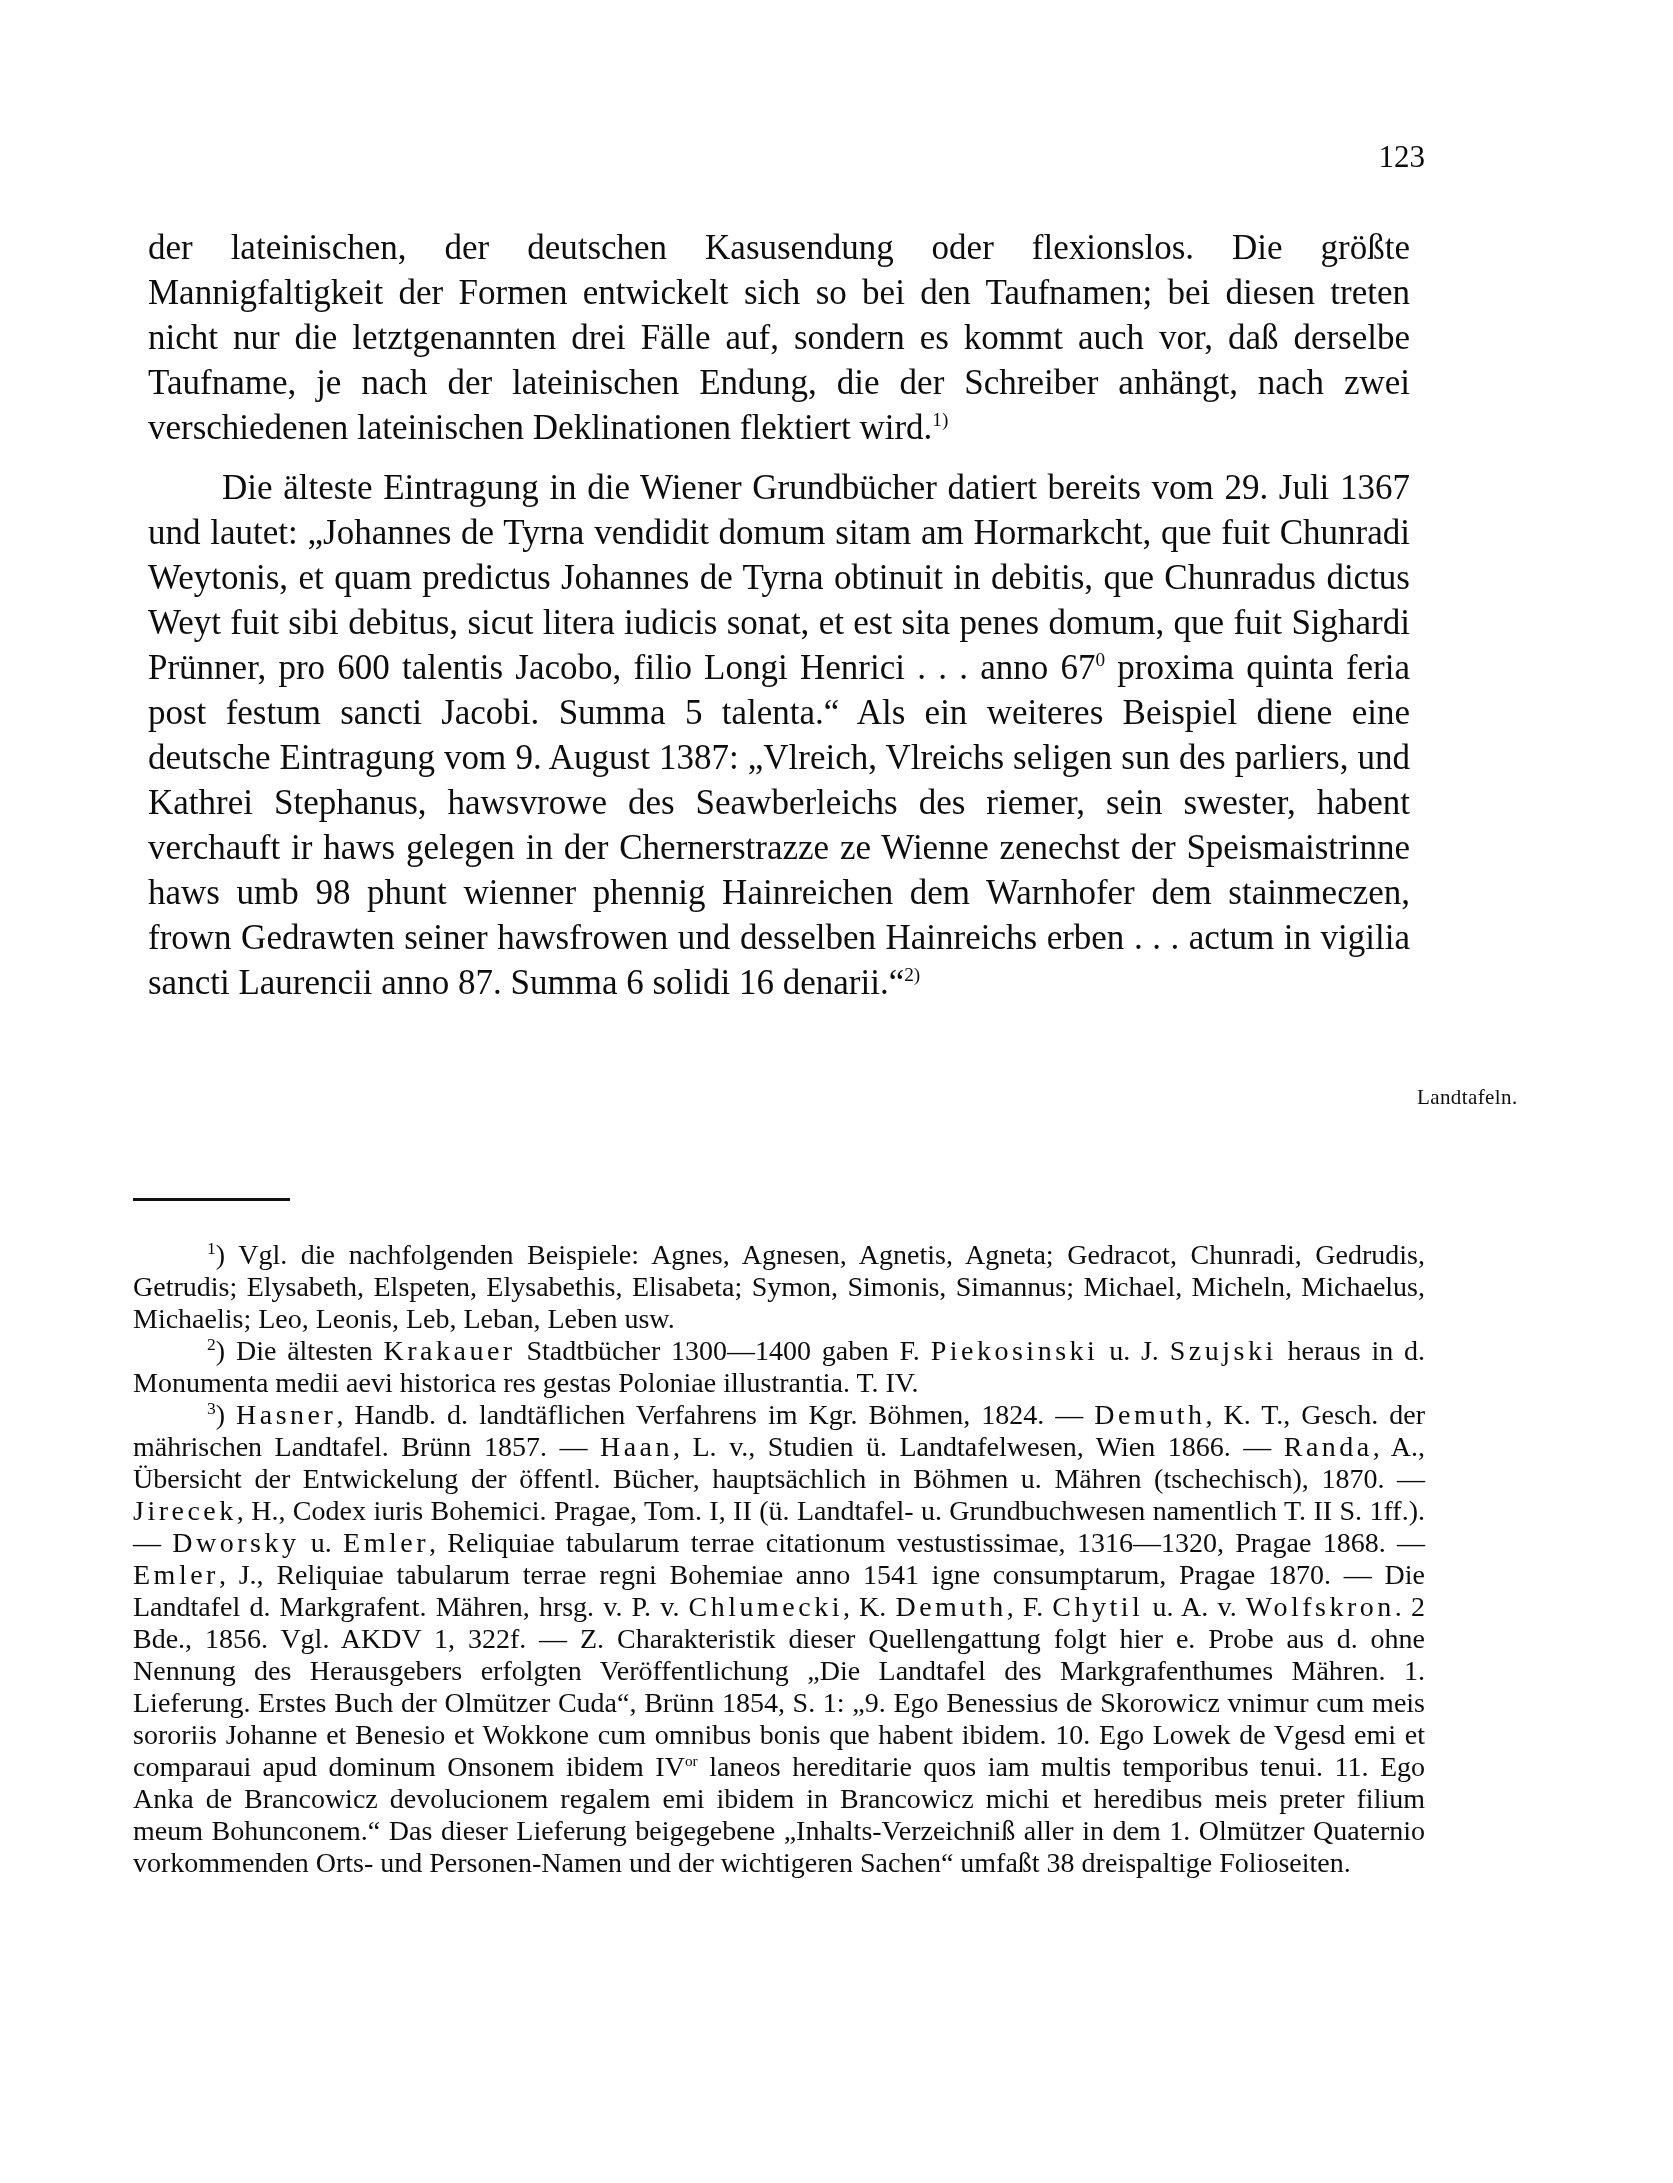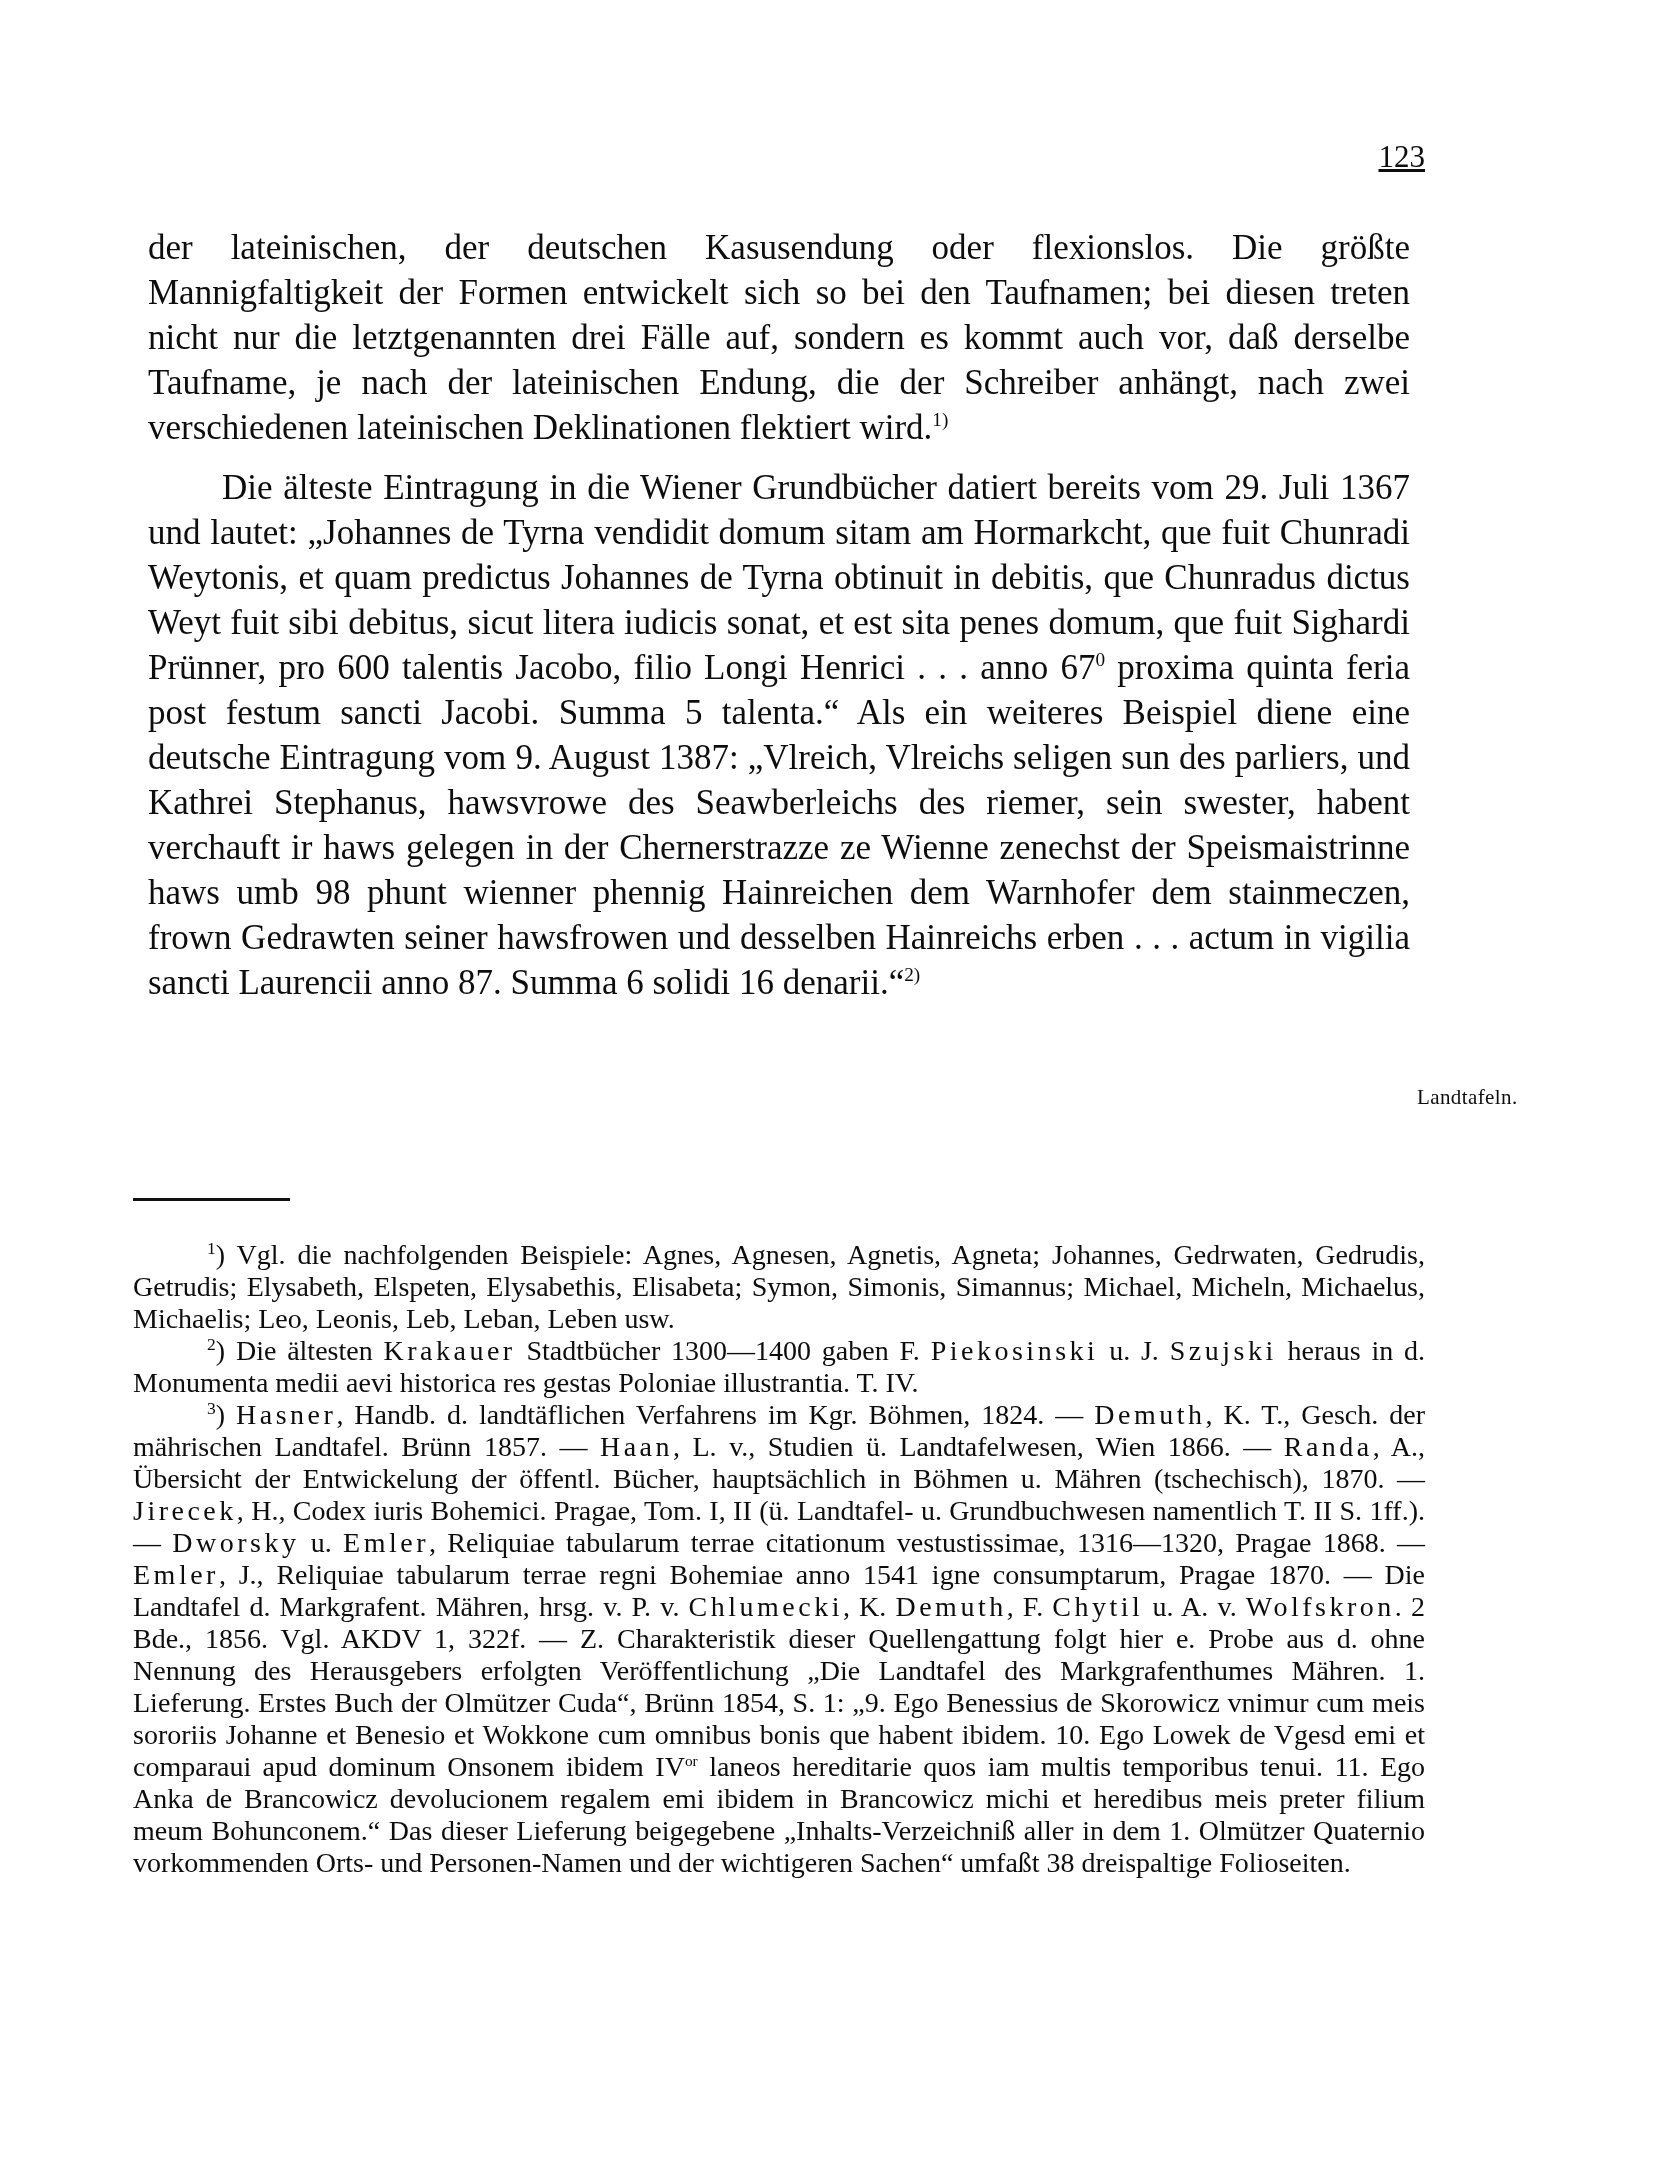--- a/index.html
+++ b/index.html
@@ -1,21 +1,21 @@
 <!DOCTYPE html>
 <html style="font-size:7px"><head>
 <meta charset="utf-8">
 <style>
   html, body { margin:0; padding:0; background:#ffffff; }
   body { width:1673px; height:2428px; position:relative; overflow:hidden;
          font-family:"Liberation Serif","DejaVu Serif",serif; color:#0d0d0d; }
   .page { position:absolute; left:0; top:0; width:1673px; height:2428px; background:#fff; }
   .header { position:absolute; top:139px; left:133px; width:1292px; height:39px; }
   .running-title { position:absolute; left:0; right:0; text-align:center; font-size:30px; letter-spacing:0.4px; }
-  .page-number { position:absolute; right:0; font-size:31px;text-decoration:underline; }
+  .page-number { position:absolute; right:0; font-size:31px; }
   .body-text { position:absolute; left:133px; top:210px; width:1292px; font-size:35px; line-height:45px; text-align:justify; }
   .body-text p { margin:15px; }
   .indent { text-indent:74px; }
   .spaced { letter-spacing:3.5px; }
   .margin-note { position:absolute; left:1417px; top:1085px; font-size:21px; font-weight:normal; letter-spacing:0.4px; }
   .rule { position:absolute; left:133px; top:1198px; width:157px; height:3.1px; background:#111; }
   .footnotes { position:absolute; left:133px; top:1239px; width:1292px; font-size:28px; line-height:32px; text-align:justify; }
   .footnotes p { margin:0; }
   .fn-mark { font-size:17.5px; vertical-align:super; line-height:0; }
   sup { font-size:0.55em; line-height:0; }
@@ -32,19 +32,19 @@
   <div class="body-text">
     <p><span>der lateinischen, der deutschen Kasusendung oder flexionslos. Die größte Mannigfaltigkeit der Formen entwickelt sich so bei den Taufnamen; bei diesen treten nicht nur die letztgenannten drei Fälle auf, sondern es kommt auch vor, daß derselbe Taufname, je nach der lateinischen Endung, die der Schreiber anhängt, nach zwei verschiedenen lateinischen Deklinationen flektiert wird.</span><sup><span>1</span>)</sup></p>
     <p class="indent"><span>Die älteste Eintragung in die Wiener Grundbücher datiert bereits vom 29. Juli 1367 und lautet: „Johannes de Tyrna vendidit domum sitam am Hormarkcht, que fuit Chunradi Weytonis, et quam predictus Johannes de Tyrna obtinuit in debitis, que Chunradus dictus Weyt fuit sibi debitus, sicut litera iudicis sonat, et est sita penes domum, que fuit Sighardi Prünner, pro 600 talentis Jacobo, filio Longi Henrici . . . anno 67</span><sup>0</sup><span> proxima quinta feria post festum sancti Jacobi. Summa 5 talenta.“ Als ein weiteres Beispiel diene eine deutsche Eintragung vom 9. August 1387: „Vlreich, Vlreichs seligen sun des parliers, und Kathrei Stephanus, hawsvrowe des Seawberleichs des riemer, sein swester, habent verchauft ir haws gelegen in der Chernerstrazze ze Wienne zenechst der Speismaistrinne haws umb 98 phunt wienner phennig Hainreichen dem Warnhofer dem stainmeczen, frown Gedrawten seiner hawsfrowen und desselben Hainreichs erben . . . actum in vigilia sancti Laurencii anno 87. Summa 6 solidi 16 denarii.“</span><sup><span>2</span>)</sup></p>
   </div>
 
   <div class="margin-note">Landtafeln.</div>
 
   <div class="rule"></div>
 
   <div class="footnotes">
-    <p class="indent"><span class="fn-mark">1</span>) <span>Vgl. die nachfolgenden Beispiele: Agnes, Agnesen, Agnetis, Agneta; Johannes, Gedrwaten, Gedrudis, Getrudis; Elysabeth, Elspeten, Elysabethis, Elisabeta; Symon, Simonis, Simannus; Michael, Micheln, Michaelus, Michaelis; Leo, Leonis, Leb, Leban, Leben usw.</span></p>
+    <p class="indent"><span class="fn-mark">1</span>) <span>Vgl. die nachfolgenden Beispiele: Agnes, Agnesen, Agnetis, Agneta; Gedracot, Chunradi, Gedrudis, Getrudis; Elysabeth, Elspeten, Elysabethis, Elisabeta; Symon, Simonis, Simannus; Michael, Micheln, Michaelus, Michaelis; Leo, Leonis, Leb, Leban, Leben usw.</span></p>
     <p class="indent"><span class="fn-mark">2</span>) <span>Die ältesten </span><span class="spaced">Krakauer</span><span> Stadtbücher 1300—1400 gaben F. </span><span class="spaced">Piekosinski</span><span> u. J. </span><span class="spaced">Szujski</span><span> heraus in d. Monumenta medii aevi historica res gestas Poloniae illustrantia. T. IV.</span></p>
     <p class="indent" id="fn3"><span class="fn-mark">3</span>) <span class="spaced">Hasner</span><span>, Handb. d. landtäflichen Verfahrens im Kgr. Böhmen, 1824. — </span><span class="spaced">Demuth</span><span>, K. T., Gesch. der mährischen Landtafel. Brünn 1857. — </span><span class="spaced">Haan</span><span>, L. v., Studien ü. Landtafelwesen, Wien 1866. — </span><span class="spaced">Randa</span><span>, A., Übersicht der Entwickelung der öffentl. Bücher, hauptsächlich in Böhmen u. Mähren (tschechisch), 1870. — </span><span class="spaced">Jirecek</span><span>, H., Codex iuris Bohemici. Pragae, Tom. I, II (ü. Landtafel- u. Grundbuchwesen namentlich T. II S. 1ff.). — </span><span class="spaced">Dworsky</span><span> u. </span><span class="spaced">Emler</span><span>, Reliquiae tabularum terrae citationum vestustissimae, 1316—1320, Pragae 1868. — </span><span class="spaced">Emler</span><span>, J., Reliquiae tabularum terrae regni Bohemiae anno 1541 igne consumptarum, Pragae 1870. — Die Landtafel d. Markgrafent. Mähren, hrsg. v. P. v. </span><span class="spaced">Chlumecki</span><span>, K. </span><span class="spaced">Demuth</span><span>, F. </span><span class="spaced">Chytil</span><span> u. A. v. </span><span class="spaced">Wolfskron</span><span>. 2 Bde., 1856. Vgl. AKDV 1, 322f. — Z. Charakteristik dieser Quellengattung folgt hier e. Probe aus d. ohne Nennung des Herausgebers erfolgten Veröffentlichung „Die Landtafel des Markgrafenthumes Mähren. 1. Lieferung. Erstes Buch der Olmützer Cuda“, Brünn 1854, S. 1: „9. Ego Benessius de Skorowicz vnimur cum meis sororiis Johanne et Benesio et Wokkone cum omnibus bonis que habent ibidem. 10. Ego Lowek de Vgesd emi et comparaui apud dominum Onsonem ibidem IV</span><sup>or</sup><span> laneos hereditarie quos iam multis temporibus tenui. 11. Ego Anka de Brancowicz devolucionem regalem emi ibidem in Brancowicz michi et heredibus meis preter filium meum Bohunconem.“ Das dieser Lieferung beigegebene „Inhalts-Verzeichniß aller in dem 1. Olmützer Quaternio vorkommenden Orts- und Personen-Namen und der wichtigeren Sachen“ umfaßt 38 dreispaltige Folioseiten.</span></p>
   </div>
 
 </div>
 
 
 </body></html>

